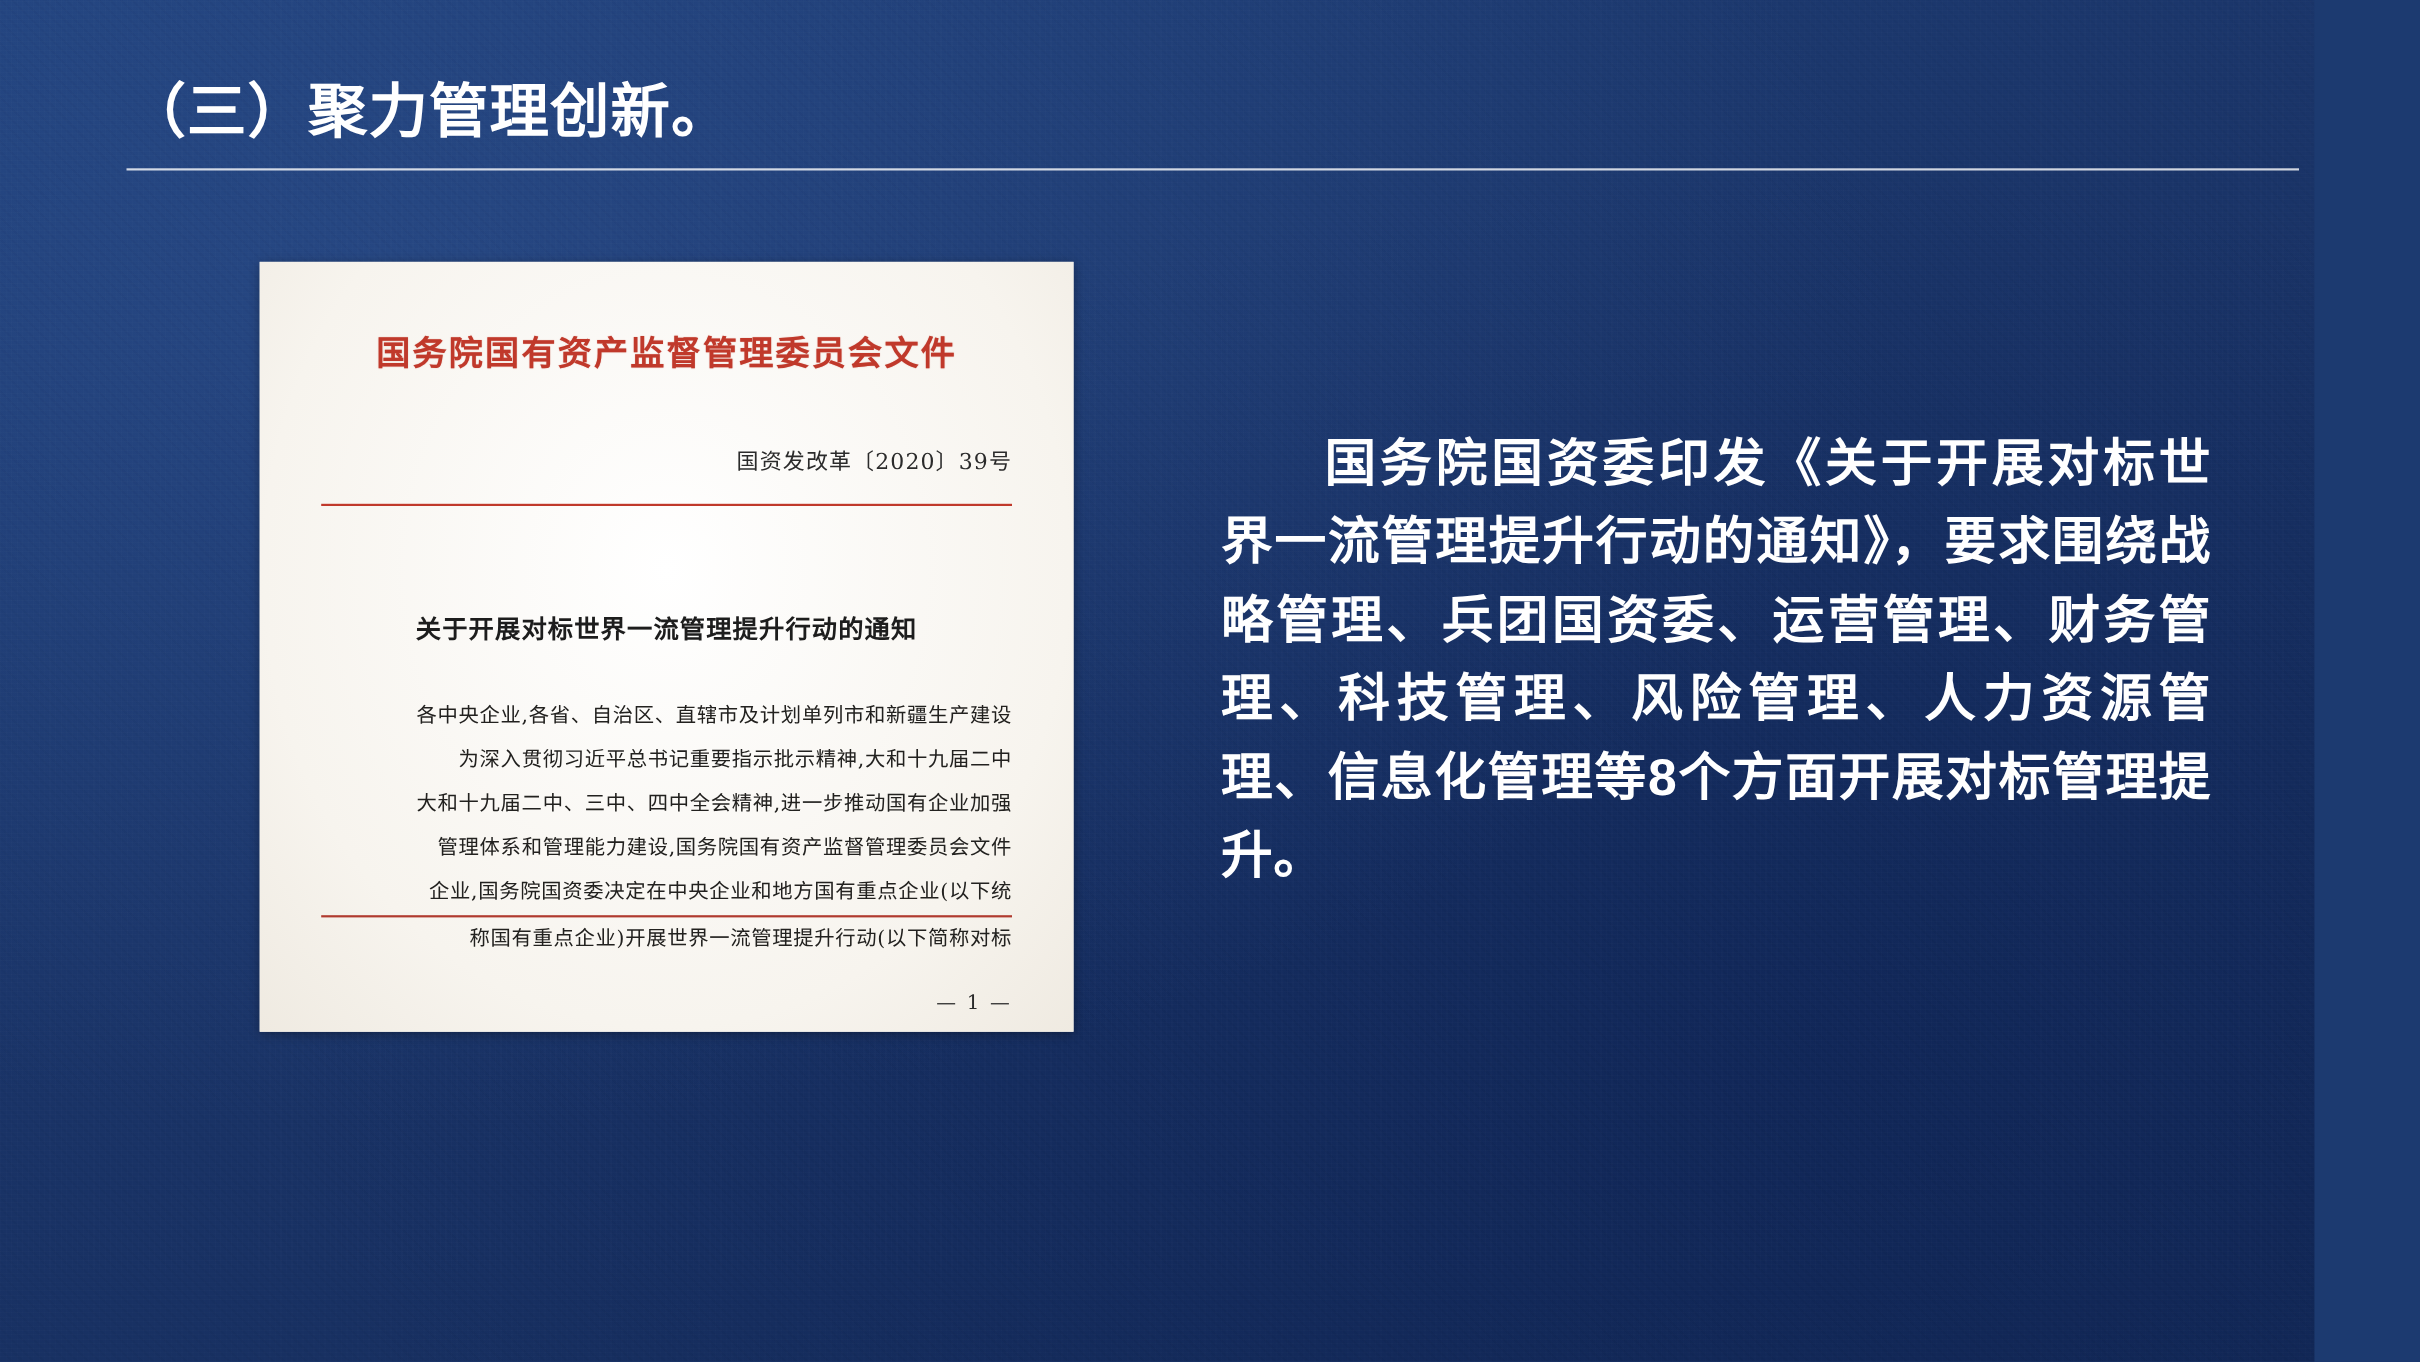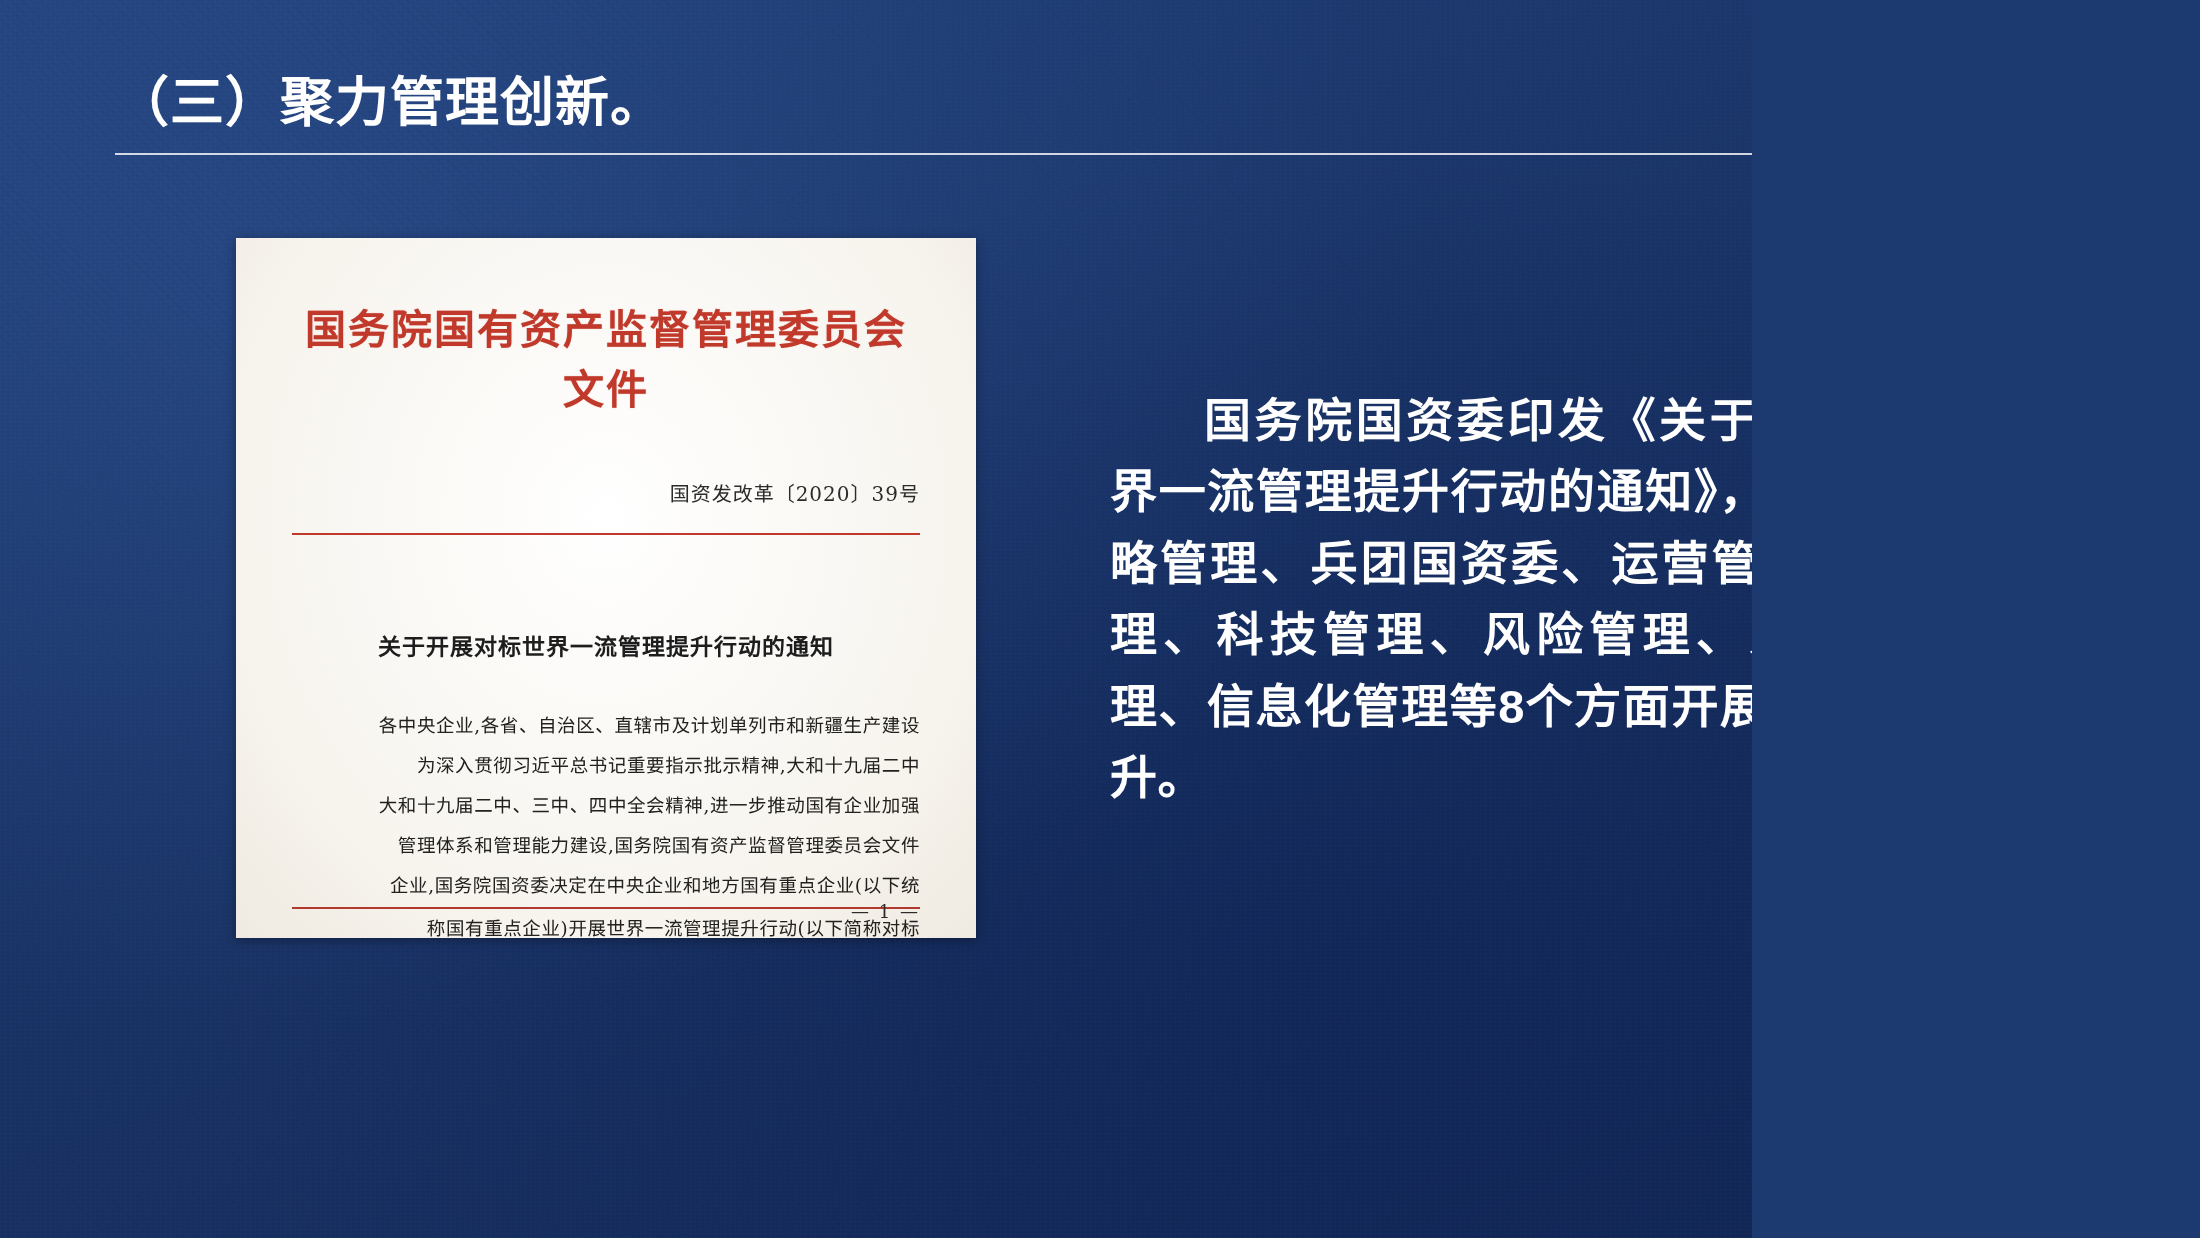--- a/index.html
+++ b/index.html
@@ -9,21 +9,21 @@
   body {
     width: 2200px;
     height: 1238px;
     overflow: hidden;
     font-family: "Liberation Sans", sans-serif;
     background: #1c3a70;
   }
 
   .slide {
     position: relative;
-    width: 1752px;
+    width: 2104px;
     height: 1238px;
     background:
       radial-gradient(ellipse at 18% 22%, rgba(60,100,170,0.30) 0%, rgba(60,100,170,0) 55%),
       radial-gradient(ellipse at 78% 78%, rgba(10,30,80,0.45) 0%, rgba(10,30,80,0) 60%),
       linear-gradient(160deg, #1f3f78 0%, #1a3468 45%, #142a58 100%);
     overflow: hidden;
   }
 
   
   .texture {
@@ -75,21 +75,21 @@
     padding: 42px 56px 20px 56px;
     box-sizing: border-box;
     background:
       radial-gradient(ellipse at 50% 40%, #ffffff 0%, #f7f4ee 70%, #efeae1 100%);
   }
   .doc-header {
     text-align: center;
     color: #c0392b;
     font-family: "DejaVu Serif", "Liberation Serif", serif;
     font-weight: bold;
-    font-size: 41px;
+    font-size: 31px;
     letter-spacing: 2px;
     text-shadow: 0 0 1px rgba(192,57,43,0.5);
     margin-top: 16px;
   }
   .doc-docnum {
     text-align: right;
     margin-top: 62px;
     font-family: "DejaVu Serif", "Liberation Serif", serif;
     font-size: 20px;
     color: #2b2b2b;

